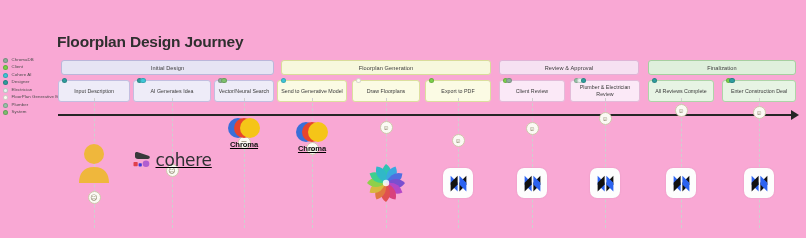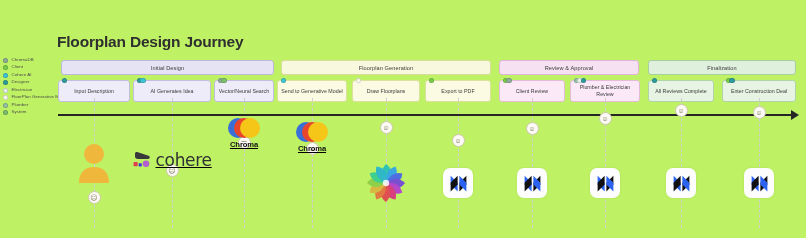--- a/index.html
+++ b/index.html
@@ -3,21 +3,21 @@
 <meta charset="utf-8">
 <style>
   * { box-sizing: border-box; }
   html, body {
     margin: 0; padding: 0;
     width: 806px; height: 238px;
     background: #ffffff;
     font-family: "Liberation Sans", sans-serif;
     overflow: hidden;
   }
-  #canvas { position: relative; width: 806px; height: 238px; background:#bef264; }
+  #canvas { position: relative; width: 806px; height: 238px; background:#f9a8d4; }
 
   
   #page-title {
     position: absolute; left: 57px; top: 33px;
     font-size: 15.5px; font-weight: 700; color: #2f2f2f;
     letter-spacing: -0.2px; white-space: nowrap;
   }
 
   
   #legend { position: absolute; left: 3px; top: 57px; width: 56px; }

